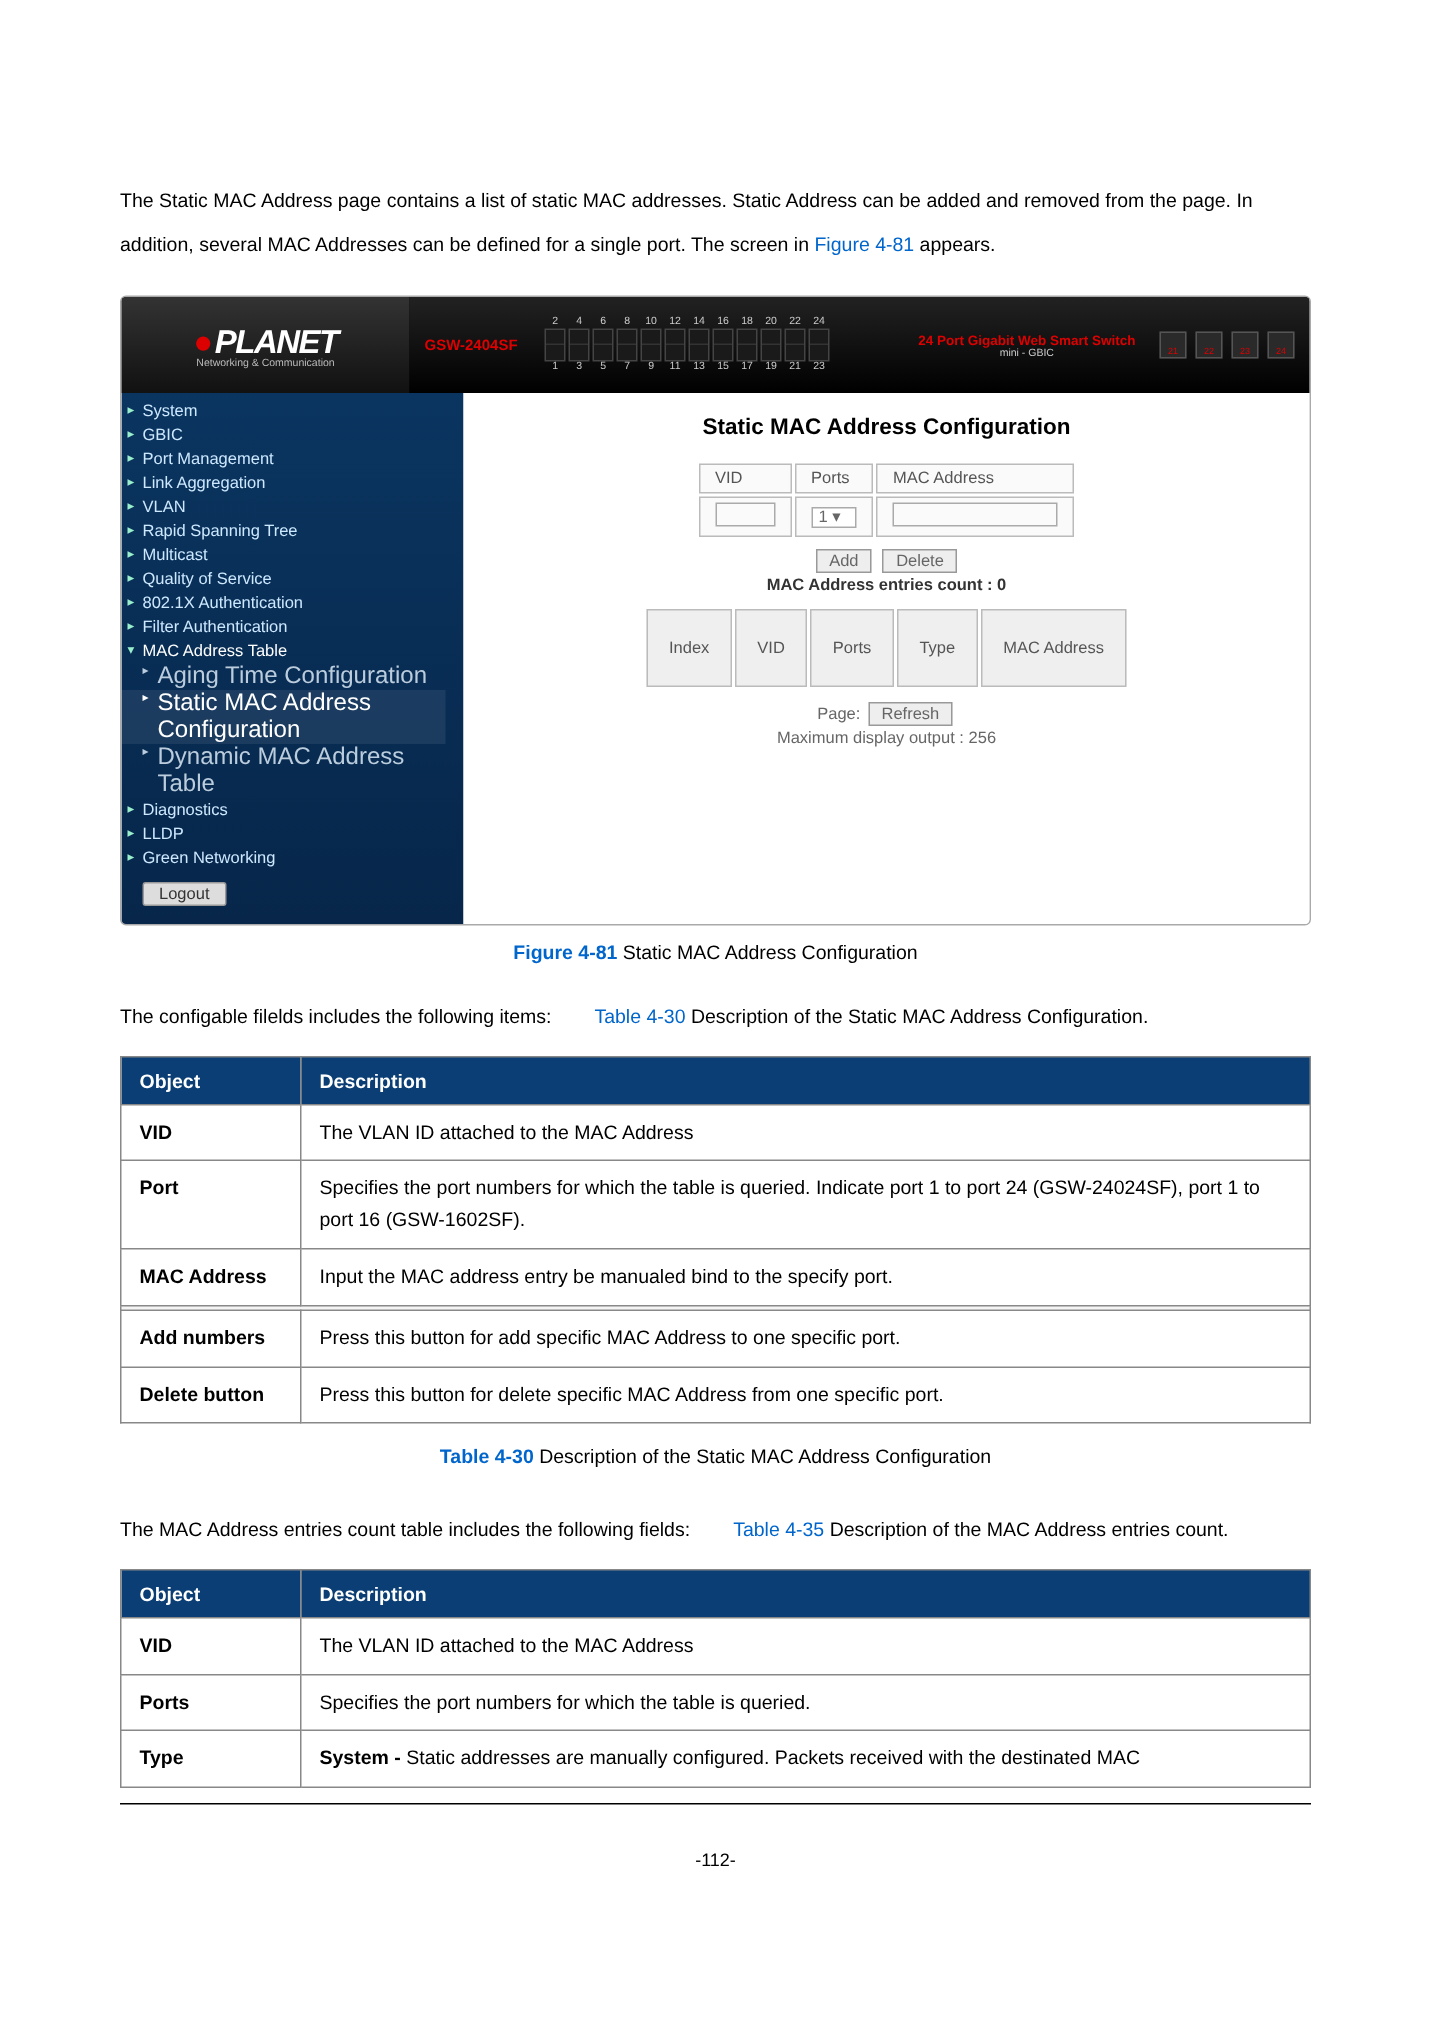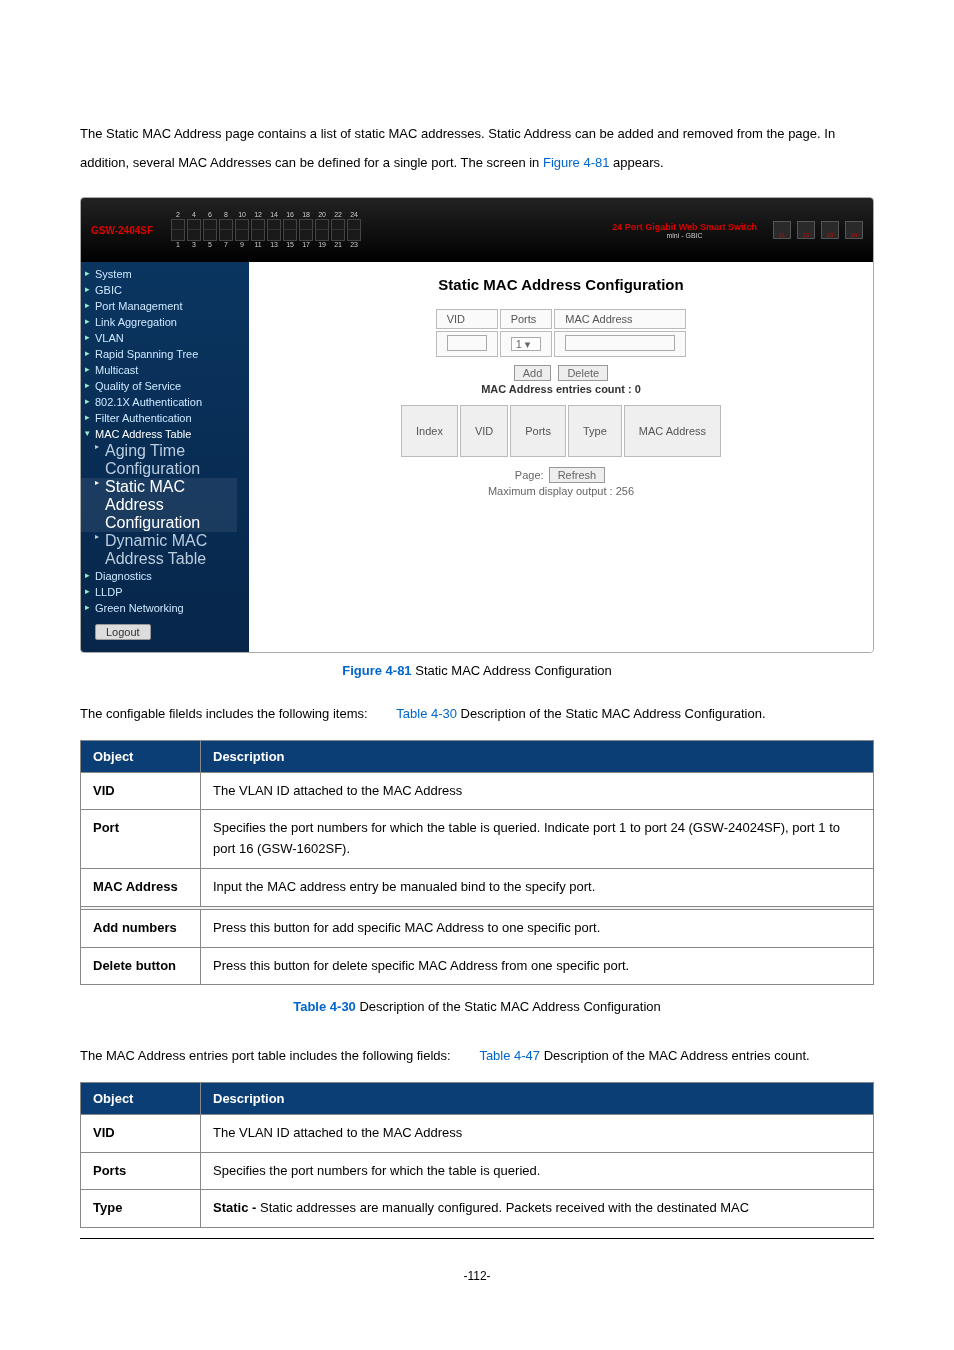--- a/index.html
+++ b/index.html
@@ -56,21 +56,21 @@
   .ss-port:last-child{border-bottom:none;}
   .ss-port-num-bot { height:8px; }
   .ss-title-right { margin-left:auto; font-size:9px; text-align:center; }
   .ss-title-right .t1{ color:#d00; font-weight:bold; }
   .ss-title-right .t2{ color:#ccc; font-size:7px; }
   .ss-gbic { display:flex; gap:6px; margin-left:8px; }
   .ss-gbic-slot { width:18px; height:18px; background:#2a2a2a; border:1px solid #555; display:flex;align-items:flex-end;justify-content:center;color:#d00;font-size:6px;}
   
   .ss-body { display:flex; min-height: 340px; }
   .ss-side {
-    width: 168px;
+    width: 228px;
     background: linear-gradient(#0a3560,#07264a);
     color:#cde8ff;
     font-size: 11px;
     padding: 4px 12px 12px 0;
   }
   .ss-side-item {
     padding: 2px 6px 2px 14px;
     position:relative;
   }
   .ss-side-item.top::before{
@@ -135,20 +135,24 @@
 </style>
 </head>
 <body>
 
 <div class="intro">
   <span>The Static MAC Address page contains a list of static MAC addresses. Static Address can be added and removed from the page. In addition, several MAC Addresses can be defined for a single port. The screen in </span><a href="#">Figure 4-81</a><span> appears.</span>
 </div>
 
 <div class="screenshot">
   <div class="ss-head">
+    <div class="ss-logo-area">
+      <div class="ss-logo"><span class="ss-logo-pre">●</span><span>PLANET</span></div>
+      <div class="ss-logo-sub">Networking &amp; Communication</div>
+    </div>
     <div class="ss-topbar">
       <span class="ss-model">GSW-2404SF</span>
       <div class="ss-ports-block" id="ports-block">
           <div class="ss-port-dual">
             <div class="ss-port-num-top">2</div>
             <div class="ss-port-pair">
               <div class="ss-port"></div>
               <div class="ss-port"></div>
             </div>
             <div class="ss-port-num-bot">1</div>
@@ -372,42 +376,42 @@
         <td>Press this button for delete specific MAC Address from one specific port.</td>
       </tr>
     </tbody>
 </table>
 
 <div class="tbl-label">
   <b style="color:#06c">Table 4-30</b><span> Description of the Static MAC Address Configuration</span>
 </div>
 
 <div class="para">
-  <span>The MAC Address entries port table includes the following fields:</span>
+  <span>The MAC Address entries count table includes the following fields:</span>
   &nbsp;&nbsp;&nbsp;&nbsp;&nbsp;&nbsp;
-  <span style="color:#06c;">Table 4-47</span><span> Description of the MAC Address entries count.</span>
+  <span style="color:#06c;">Table 4-35</span><span> Description of the MAC Address entries count.</span>
 </div>
 
 <table class="desc">
   <tbody>
       <tr>
         <th>Object</th>
         <th>Description</th>
       </tr>
   </tbody>
     <tbody id="ent-rows">
       <tr>
         <td class="obj">VID</td>
         <td>The VLAN ID attached to the MAC Address</td>
       </tr>
       <tr>
         <td class="obj">Ports</td>
         <td>Specifies the port numbers for which the table is queried.</td>
       </tr>
       <tr>
         <td class="obj">Type</td>
-        <td><b>Static - </b>Static addresses are manually configured. Packets received with the destinated MAC</td>
+        <td><b>System - </b>Static addresses are manually configured. Packets received with the destinated MAC</td>
       </tr>
     </tbody>
 </table>
 
 <hr class="bottomline">
 <div class="pagenum">-112-</div>
 
 </body></html>

